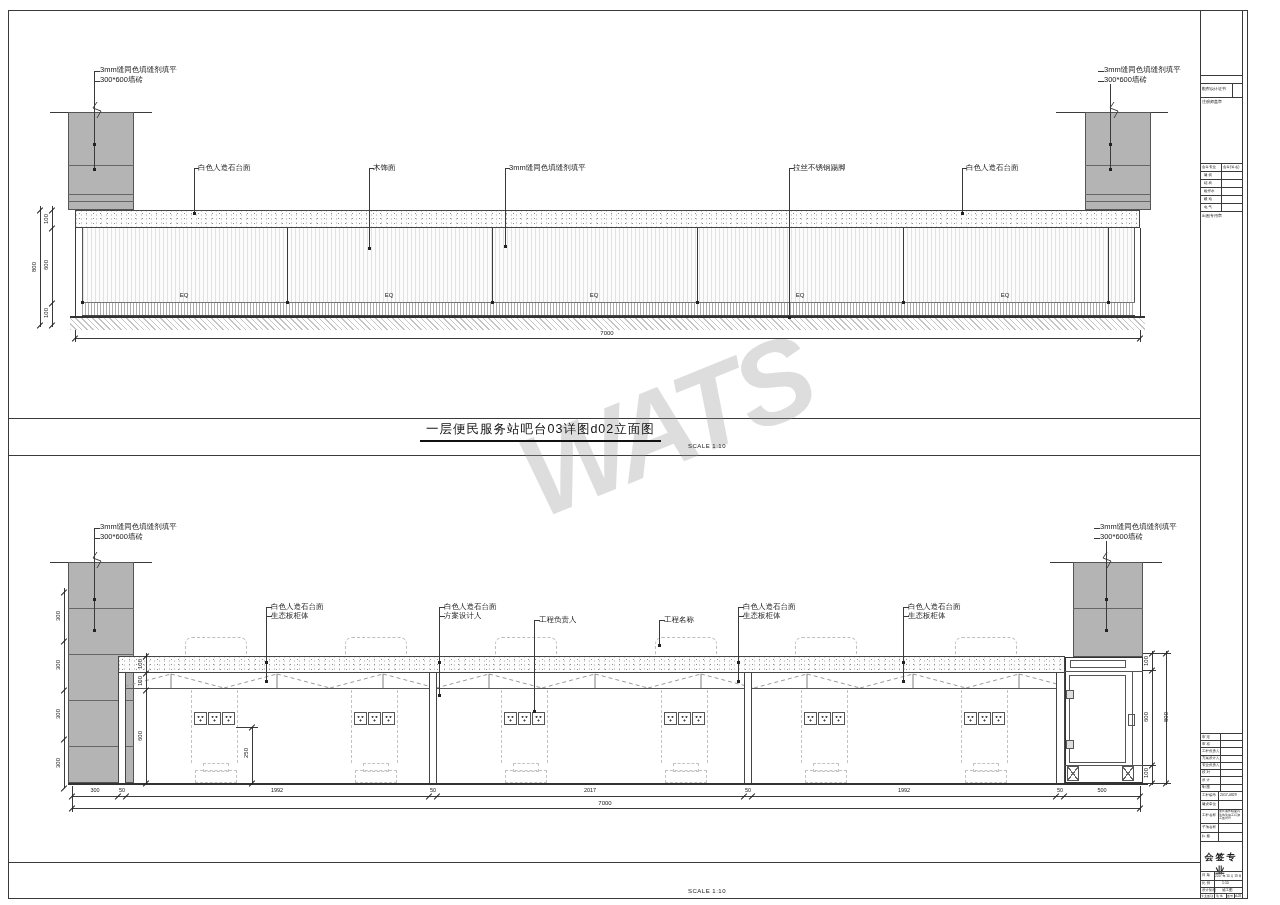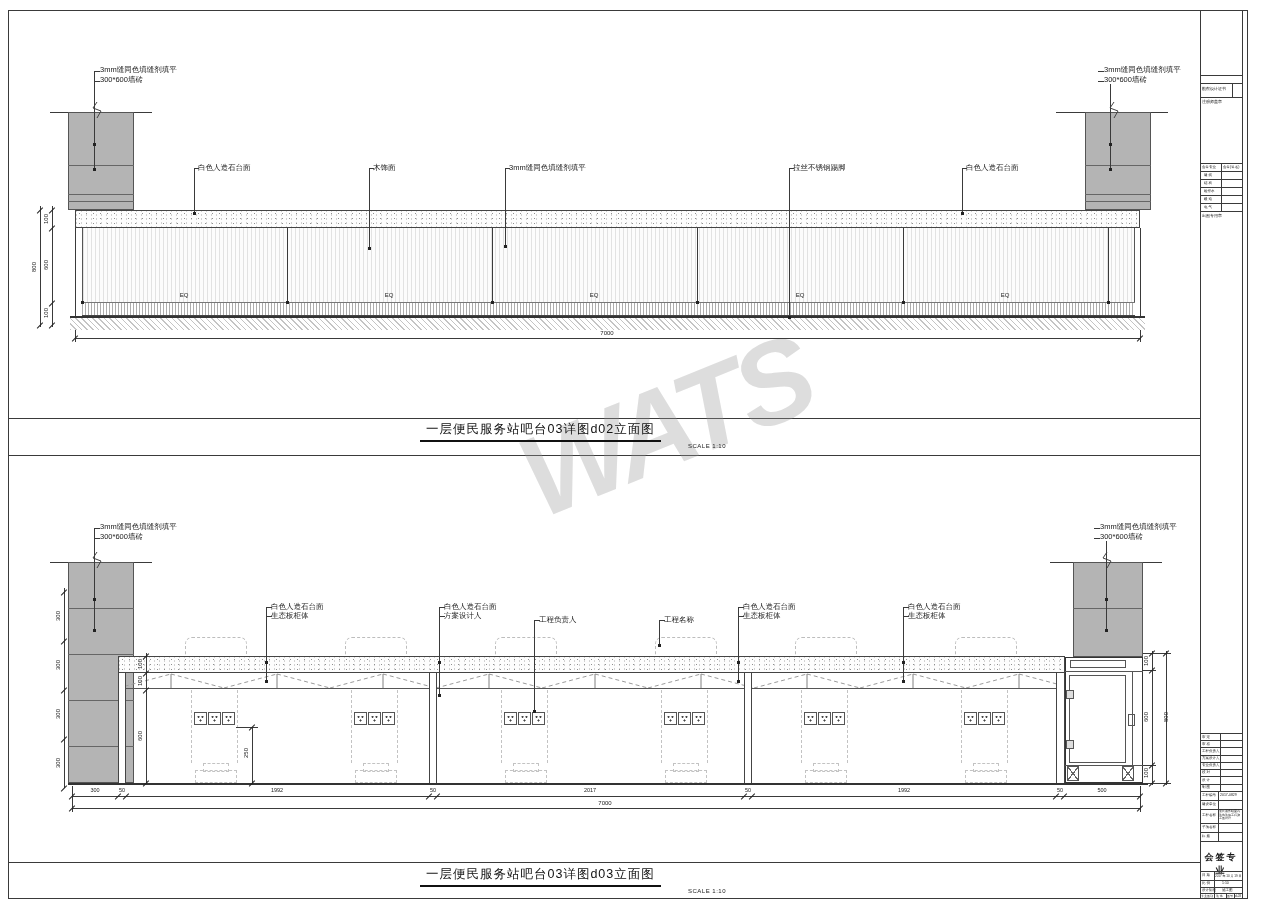--- a/index.html
+++ b/index.html
@@ -397,21 +397,20 @@
   <div class="t dim dimS" style="left:578px;top:788px;width:24px">2017</div>
   <div class="t dim dimS" style="left:742px;top:788px;width:12px">50</div>
   <div class="t dim dimS" style="left:892px;top:788px;width:24px">1992</div>
   <div class="t dim dimS" style="left:1054px;top:788px;width:12px">50</div>
   <div class="t dim dimS" style="left:1092px;top:788px;width:20px">500</div>
   <div class="hl" style="left:72px;top:808px;width:1068px"></div>
   <div class="tick" style="left:68px;top:808px"></div>
   <div class="tick" style="left:1136px;top:808px"></div>
   <div class="t dim" style="left:575px;top:800px;width:60px">7000</div>
 
-  <div class="dtitle" style="left:420px;top:866px;width:380px"><span>一层便民服务站吧台03详图d03立面图</span></div>
   <div class="t scl" style="left:688px;top:888px">SCALE 1:10</div>
 
   <div class="hl" style="left:1200px;top:75px;width:42px"></div>
   <div class="hl" style="left:1200px;top:83px;width:42px"></div>
   <div class="hl" style="left:1200px;top:97px;width:42px"></div>
   <div class="vl" style="left:1232px;top:83px;height:14px"></div>
   <div class="t tb4" style="left:1202px;top:87px">勘察设计证书</div>
   <div class="t tb4" style="left:1202px;top:100px">注册师盖章</div>
 
   <div class="hl" style="left:1200px;top:163px;width:42px"></div>

